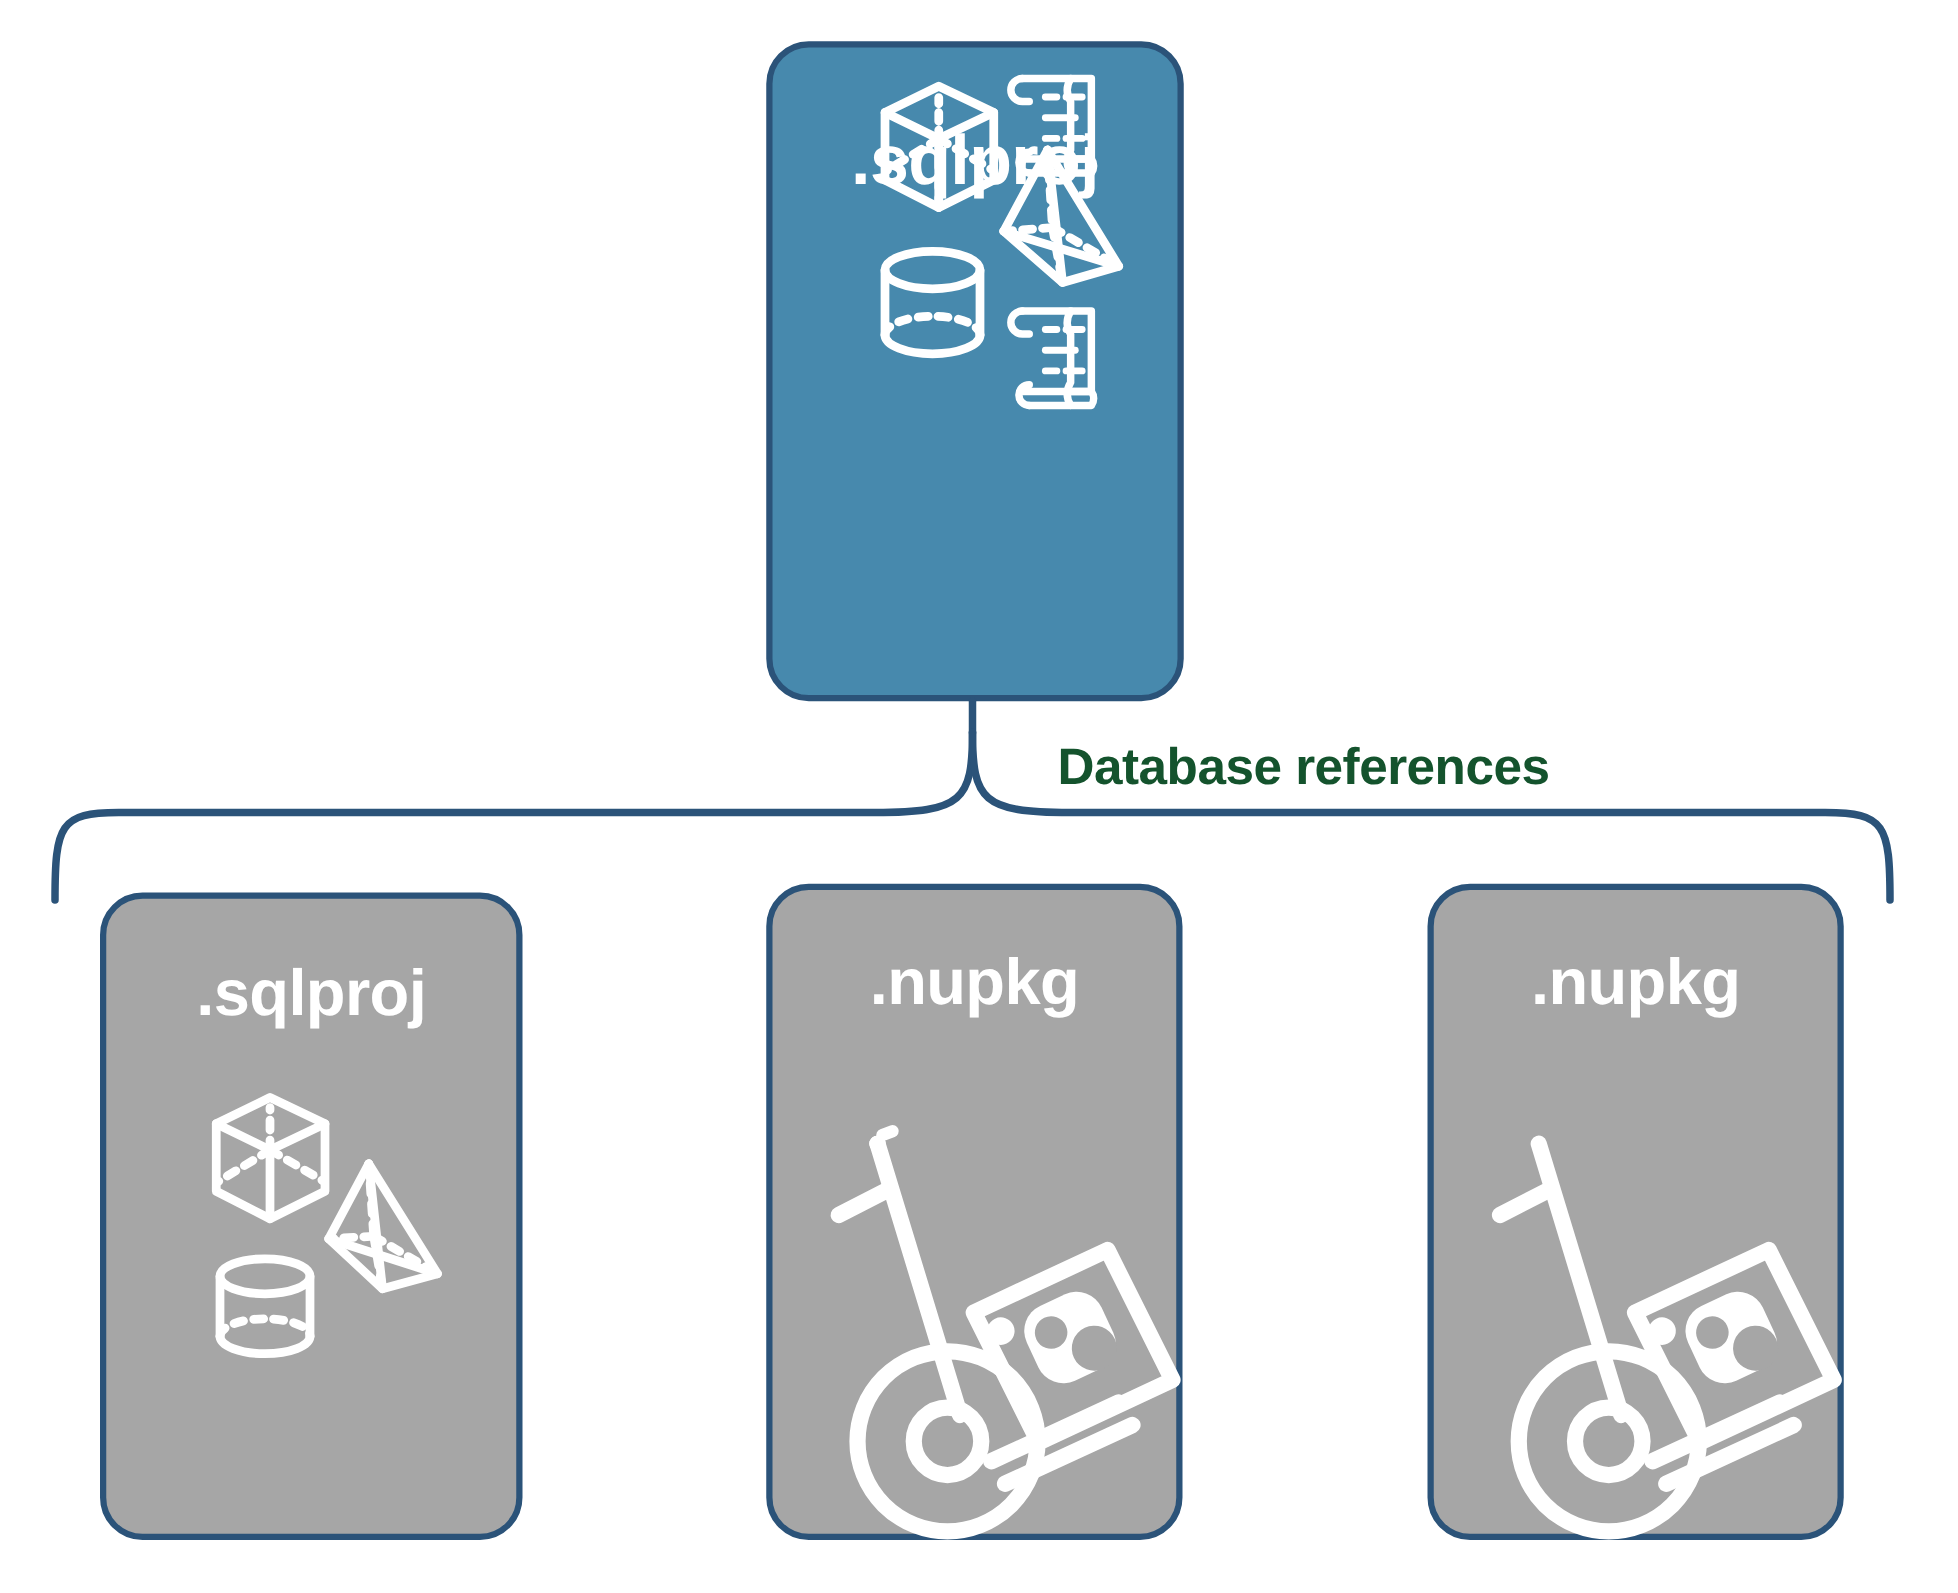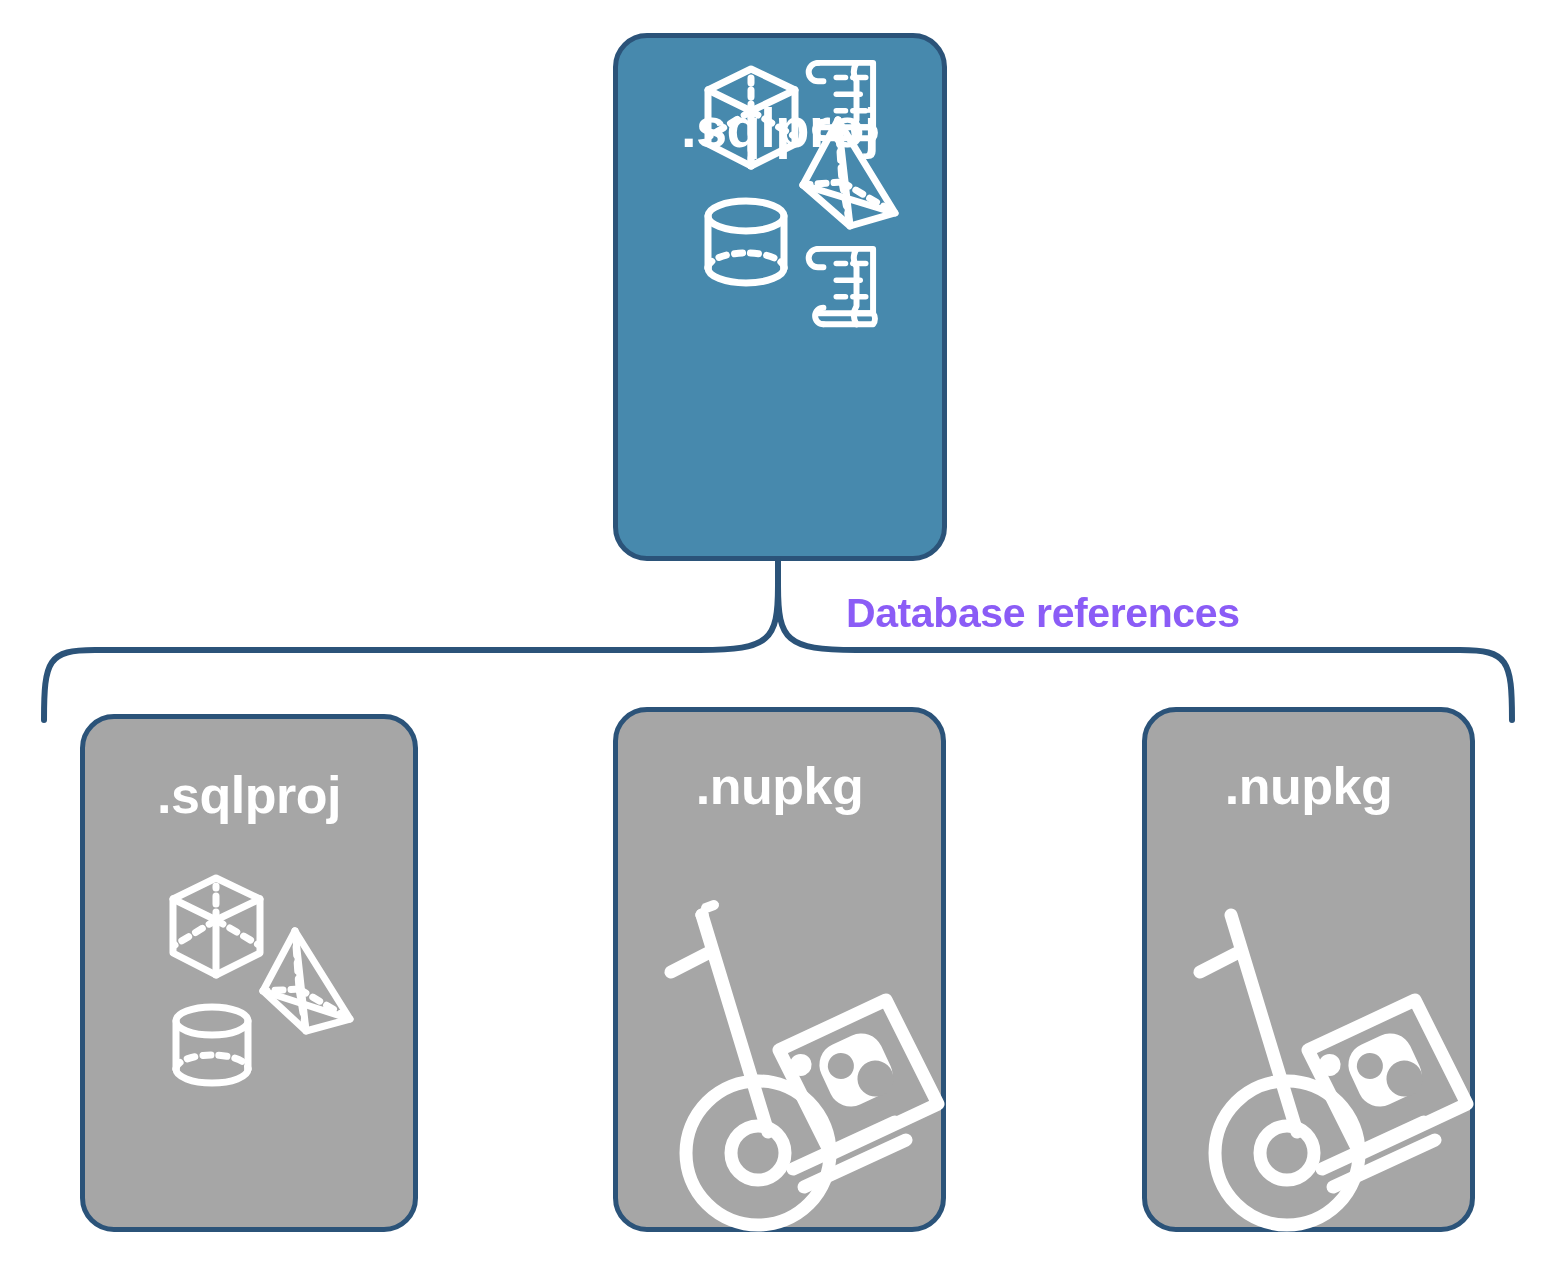--- a/index.html
+++ b/index.html
@@ -40,21 +40,21 @@
 
   .brace-layer, .icon-layer {
     position: absolute;
     left: 0;
     top: 0;
     pointer-events: none;
   }
 
   .ref-label {
     position: absolute;
-    color: #8b5cf6;
+    color: #14532d;
     font-weight: bold;
     font-size: 41px;
     letter-spacing: -0.4px;
     white-space: nowrap;
     line-height: 1;
   }
 </style>
 </head>
 <body>
 

